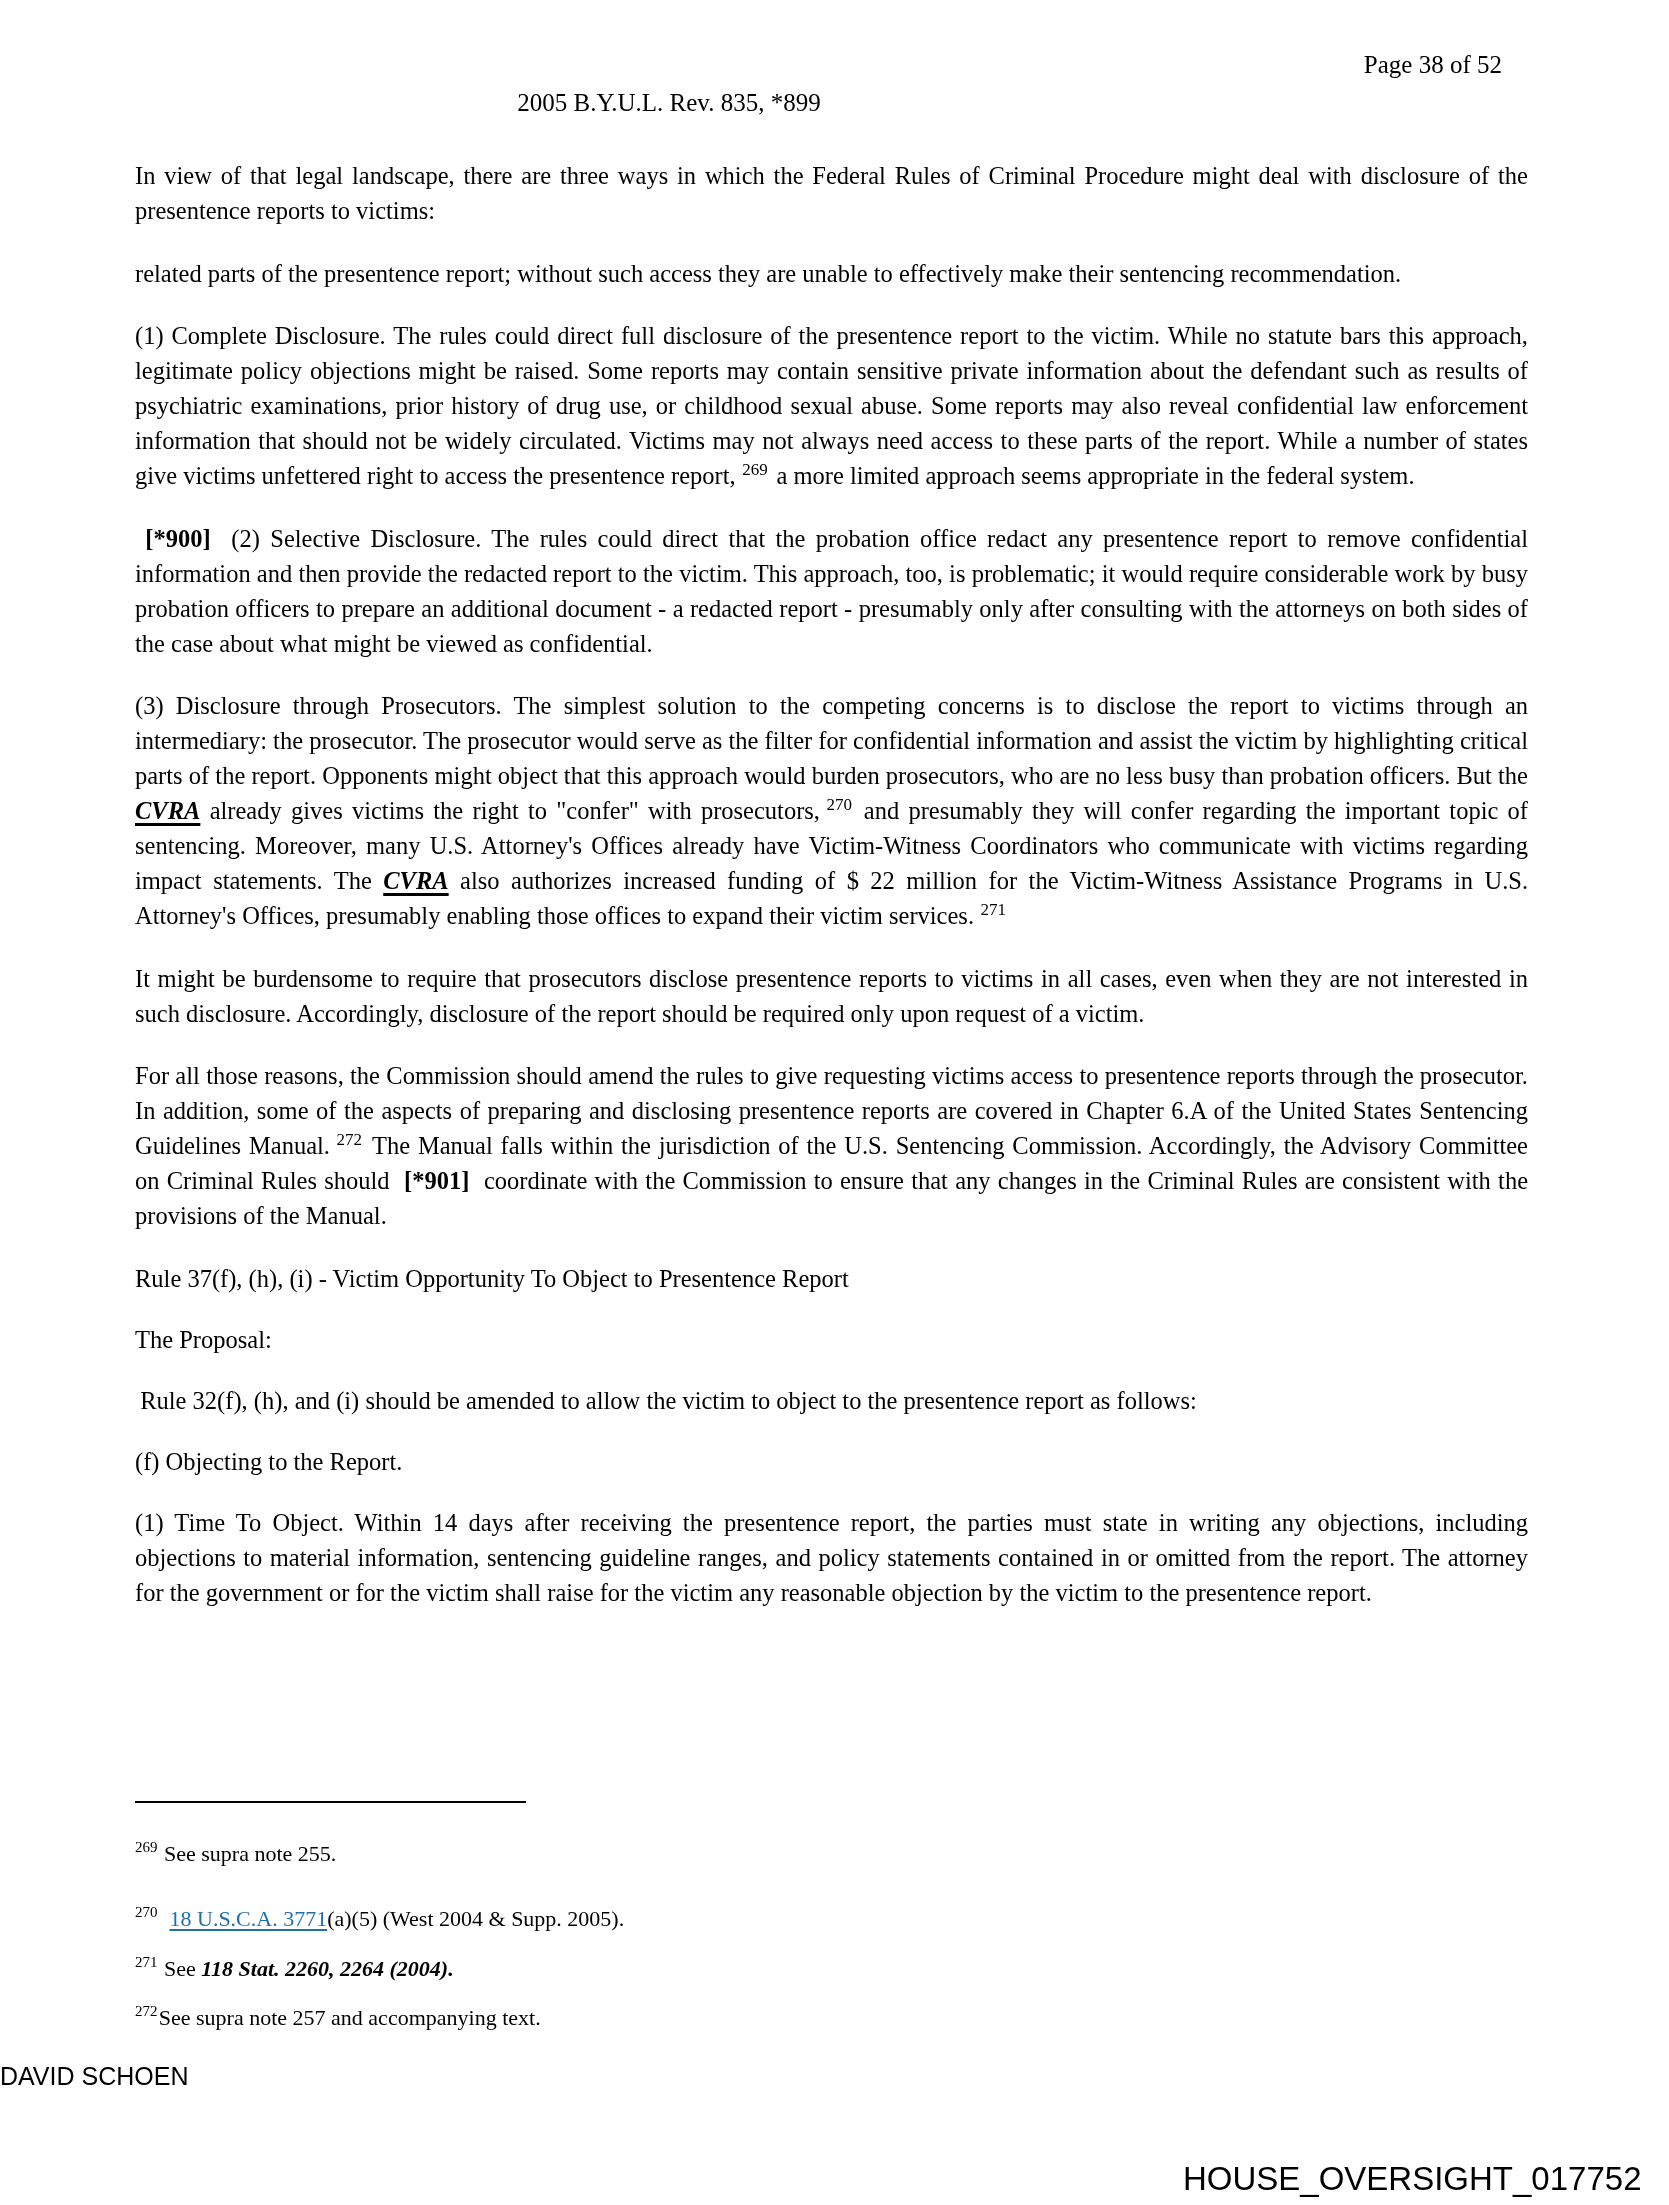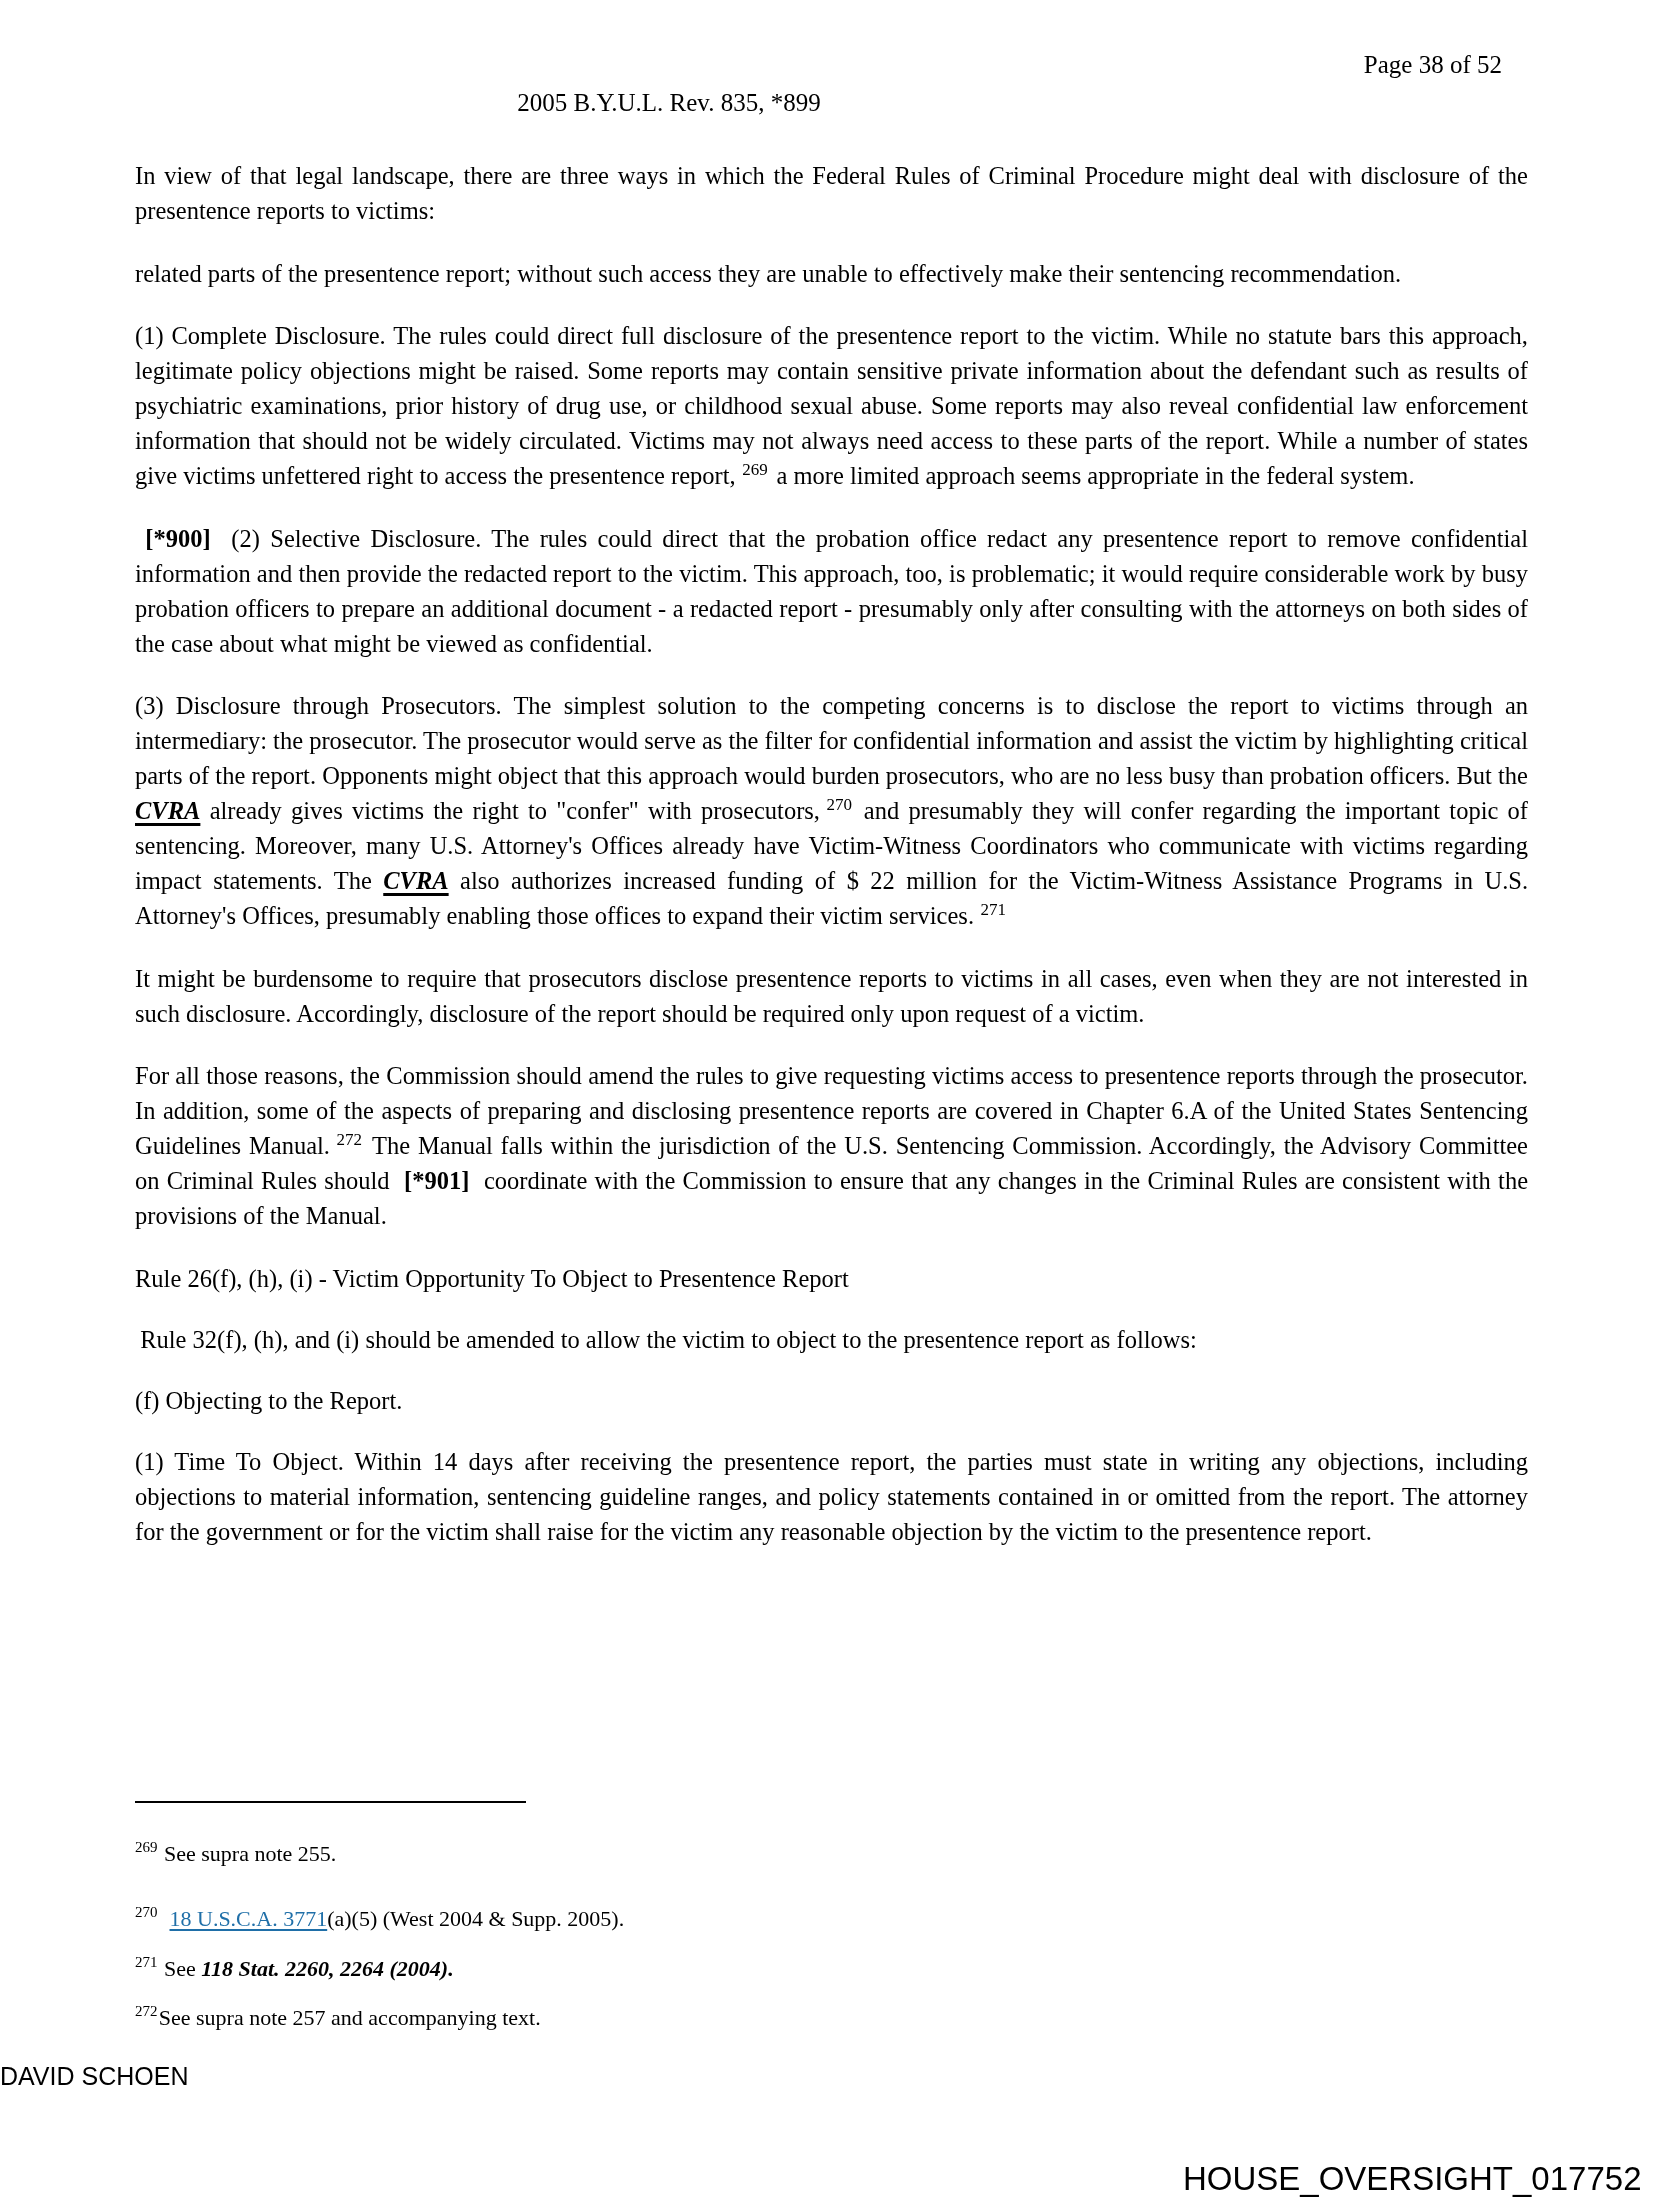--- a/index.html
+++ b/index.html
@@ -31,21 +31,22 @@
 <div class="running-head">2005 B.Y.U.L. Rev. 835, *899</div>
 
 <div class="body">
   <p>In view of that legal landscape, there are three ways in which the Federal Rules of Criminal Procedure might deal with disclosure of the presentence reports to victims:</p>
   <p>related parts of the presentence report; without such access they are unable to effectively make their sentencing recommendation.</p>
   <p><span>(1) Complete Disclosure. The rules could direct full disclosure of the presentence report to the victim. While no statute bars this approach, legitimate policy objections might be raised. Some reports may contain sensitive private information about the defendant such as results of psychiatric examinations, prior history of drug use, or childhood sexual abuse. Some reports may also reveal confidential law enforcement information that should not be widely circulated. Victims may not always need access to these parts of the report. While a number of states give victims unfettered right to access the presentence report,</span><span class="fn-ref">269</span> <span>a more limited approach seems appropriate in the federal system.</span></p>
   <p>&nbsp;<span class="star">[*900]</span>&nbsp; <span>(2) Selective Disclosure. The rules could direct that the probation office redact any presentence report to remove confidential information and then provide the redacted report to the victim. This approach, too, is problematic; it would require considerable work by busy probation officers to prepare an additional document - a redacted report - presumably only after consulting with the attorneys on both sides of the case about what might be viewed as confidential.</span></p>
   <p><span>(3) Disclosure through Prosecutors. The simplest solution to the competing concerns is to disclose the report to victims through an intermediary: the prosecutor. The prosecutor would serve as the filter for confidential information and assist the victim by highlighting critical parts of the report. Opponents might object that this approach would burden prosecutors, who are no less busy than probation officers. But the</span> <a class="cvra">CVRA</a> <span>already gives victims the right to "confer" with prosecutors,</span><span class="fn-ref">270</span> <span>and presumably they will confer regarding the important topic of sentencing. Moreover, many U.S. Attorney's Offices already have Victim-Witness Coordinators who communicate with victims regarding impact statements. The</span> <a class="cvra">CVRA</a> <span>also authorizes increased funding of $ 22 million for the Victim-Witness Assistance Programs in U.S. Attorney's Offices, presumably enabling those offices to expand their victim services.</span><span class="fn-ref">271</span></p>
   <p>It might be burdensome to require that prosecutors disclose presentence reports to victims in all cases, even when they are not interested in such disclosure. Accordingly, disclosure of the report should be required only upon request of a victim.</p>
   <p><span>For all those reasons, the Commission should amend the rules to give requesting victims access to presentence reports through the prosecutor. In addition, some of the aspects of preparing and disclosing presentence reports are covered in Chapter 6.A of the United States Sentencing Guidelines Manual.</span><span class="fn-ref">272</span> <span>The Manual falls within the jurisdiction of the U.S. Sentencing Commission. Accordingly, the Advisory Committee on Criminal Rules should</span>&nbsp; <span class="star">[*901]</span>&nbsp; <span>coordinate with the Commission to ensure that any changes in the Criminal Rules are consistent with the provisions of the Manual.</span></p>
-  <p class="tight">Rule 26(f), (h), (i) - Victim Opportunity To Object to Presentence Report</p>
+  <p class="tight">Rule 37(f), (h), (i) - Victim Opportunity To Object to Presentence Report</p>
+  <p class="tight">The Proposal:</p>
   <p class="tight" style="padding-left:5.2px">Rule 32(f), (h), and (i) should be amended to allow the victim to object to the presentence report as follows:</p>
   <p class="tight">(f) Objecting to the Report.</p>
   <p>(1) Time To Object. Within 14 days after receiving the presentence report, the parties must state in writing any objections, including objections to material information, sentencing guideline ranges, and policy statements contained in or omitted from the report. The attorney for the government or for the victim shall raise for the victim any reasonable objection by the victim to the presentence report.</p>
 </div>
 
 <div class="rule"></div>
 
 <div class="footnotes">
   <div class="fn" style="top:0px">
     <span class="num">269</span><span>See supra note 255.</span>

